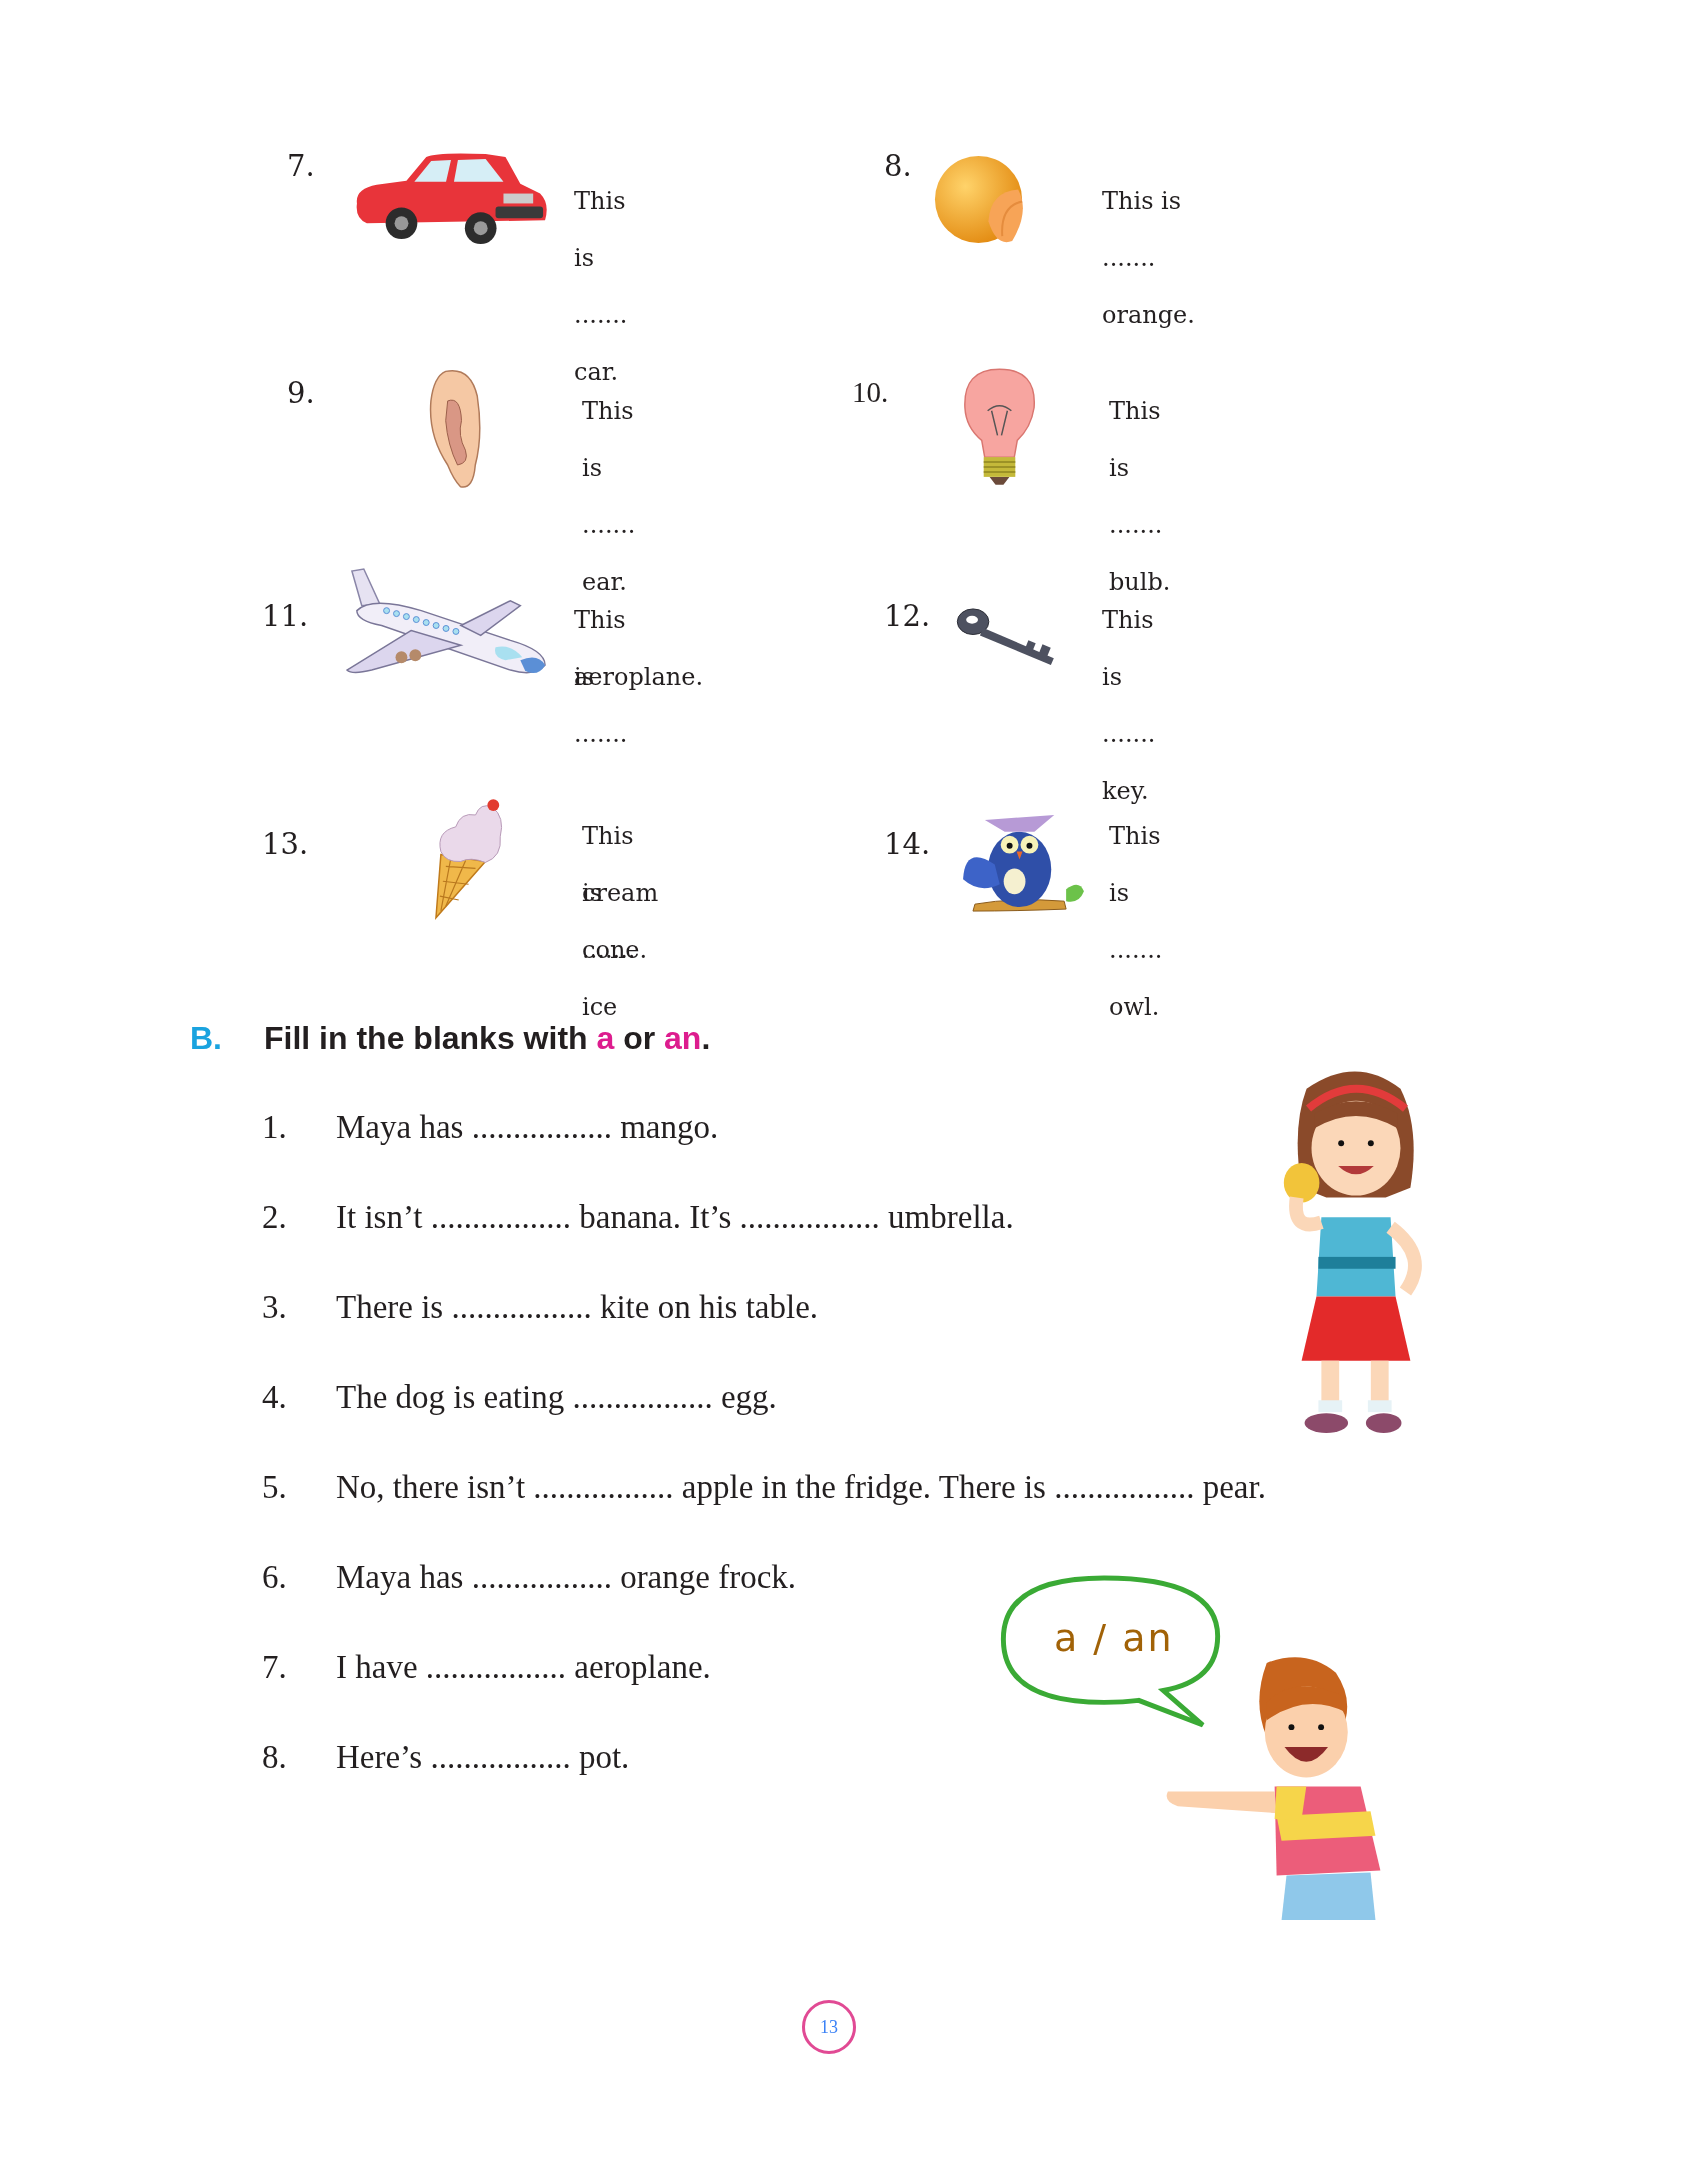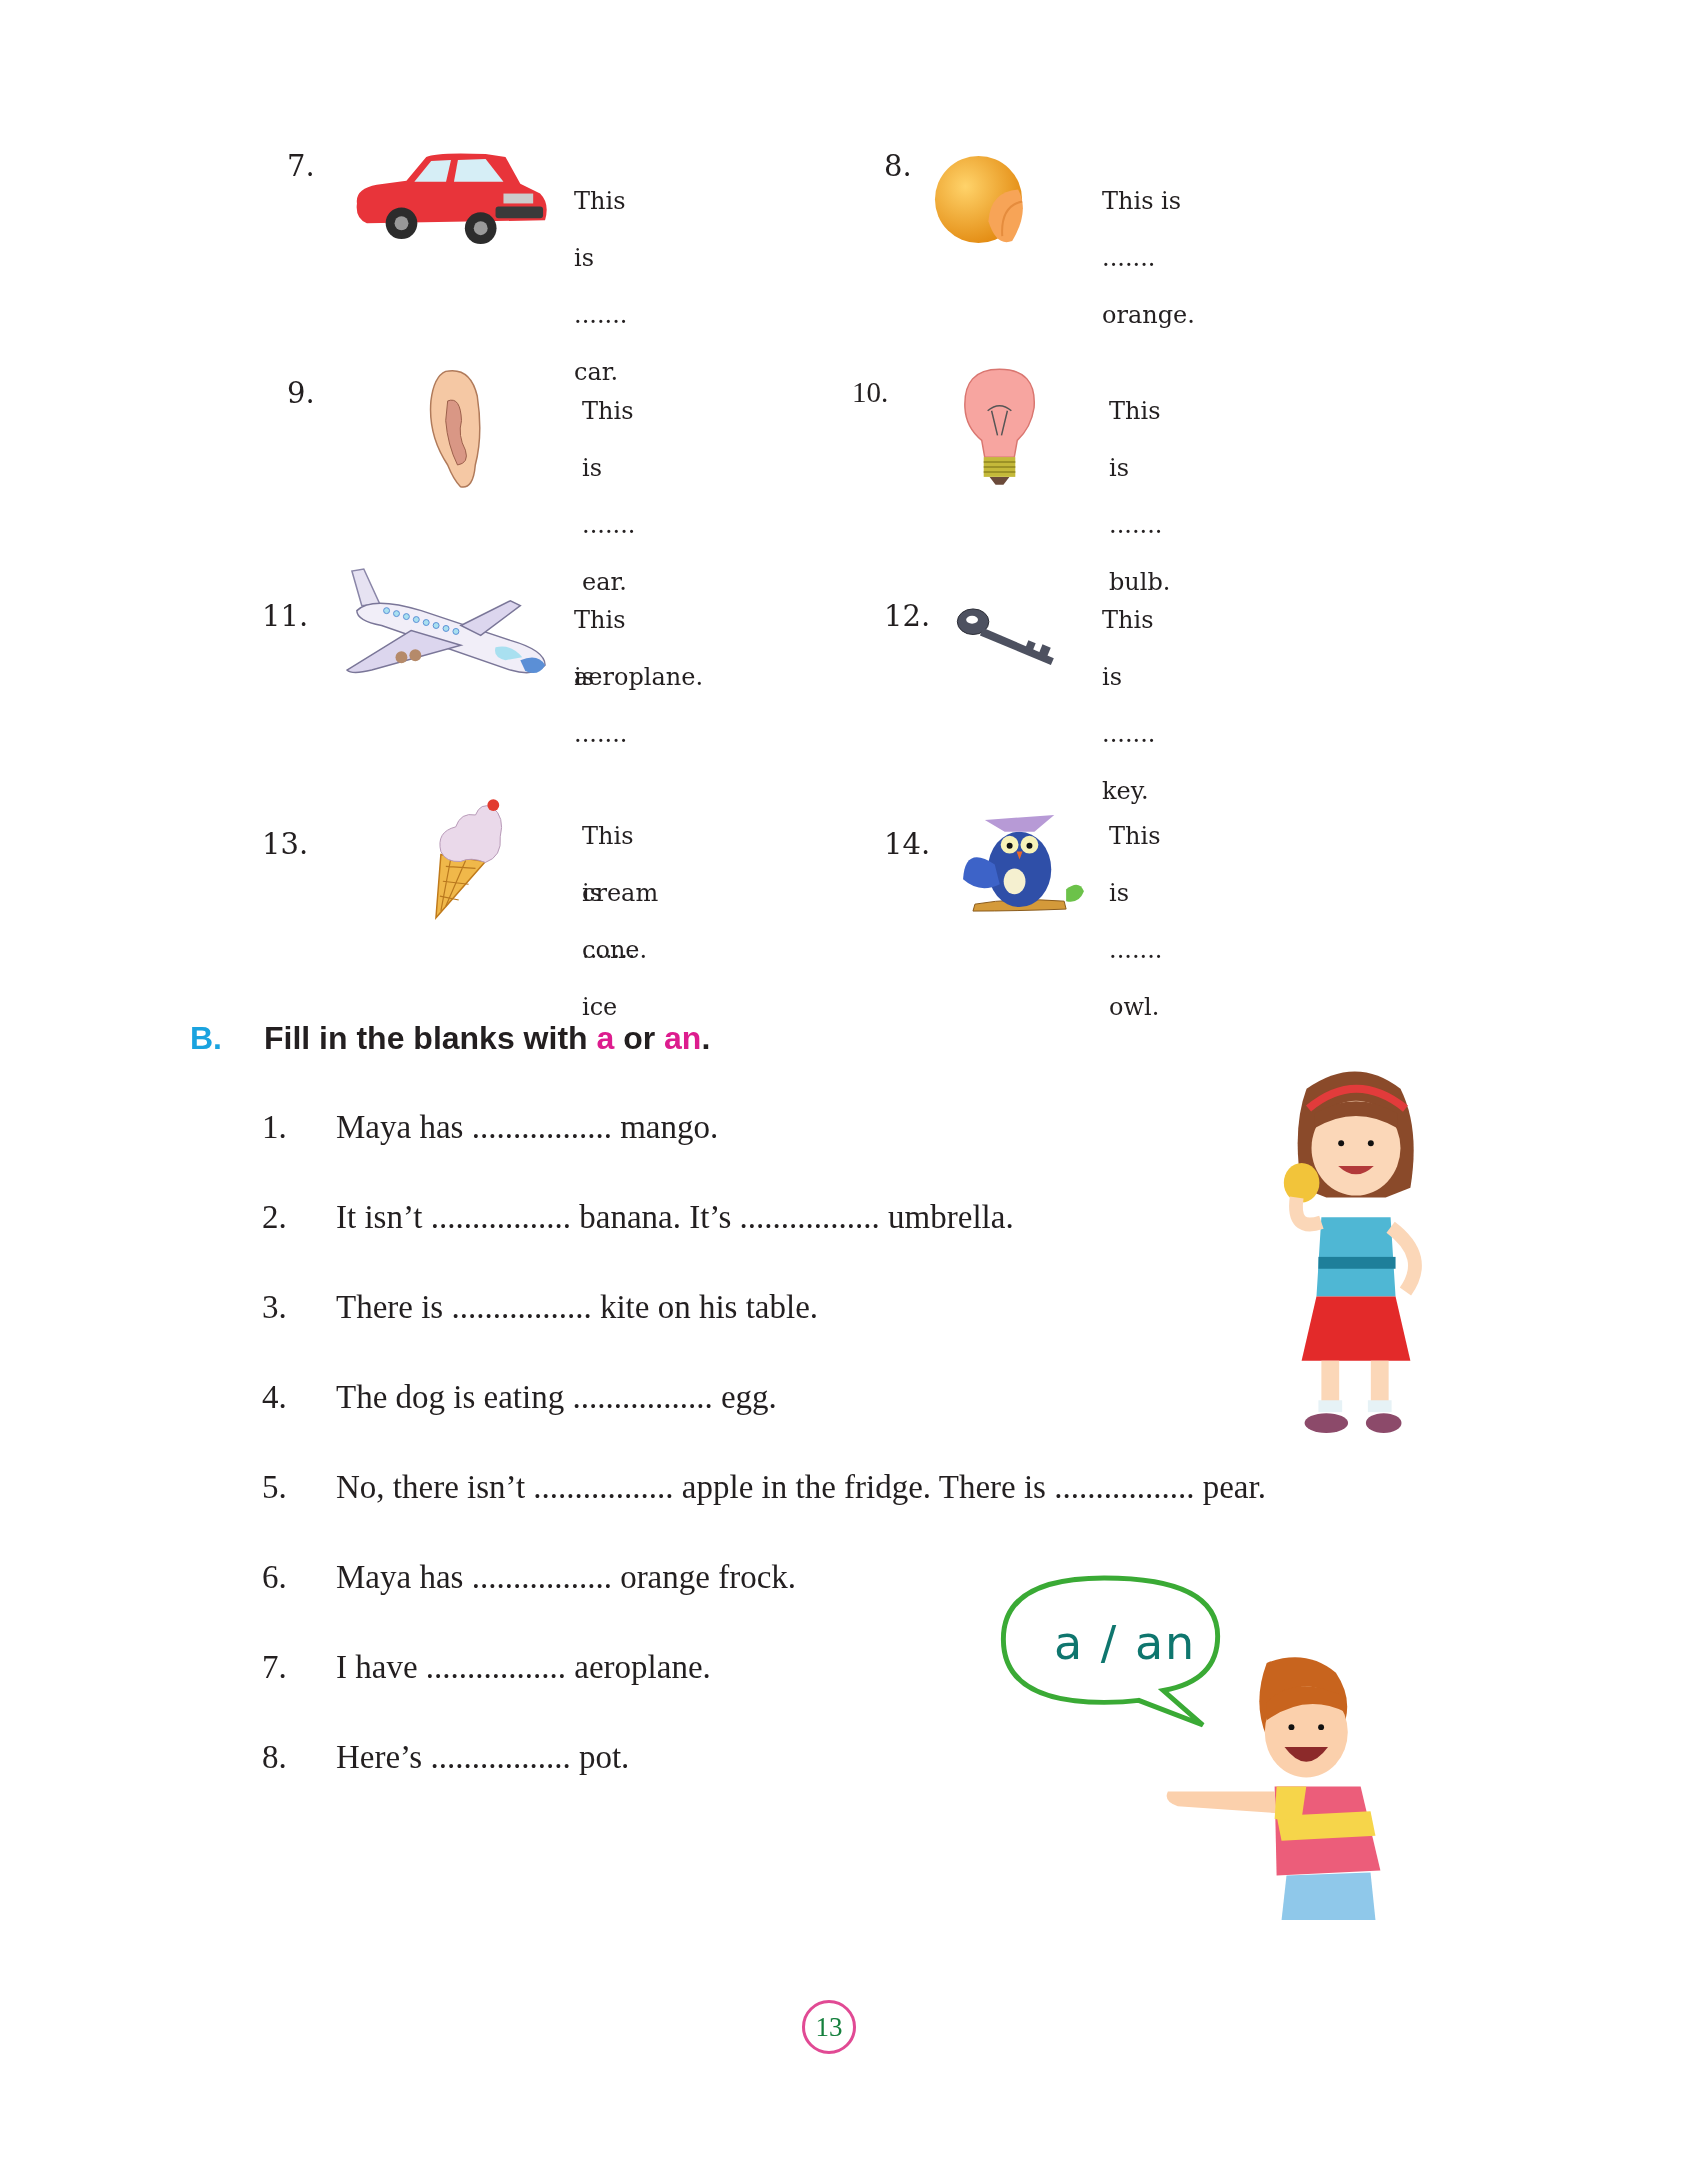--- a/index.html
+++ b/index.html
@@ -22,24 +22,24 @@
   .section-title { position: absolute; left: 74px; white-space: nowrap; }
   .hl { color: #dd1c8e; }
 
   .q-row { position: absolute; left: 262px; font-family: "Liberation Serif", "DejaVu Serif", serif;
            font-size: 33px; color: #231f20; white-space: nowrap; }
   .q-num { position: absolute; left: 0; }
   .q-text { position: absolute; left: 74px; }
 
   .page-num { position: absolute; left: 802px; top: 2000px; width: 48px; height: 48px;
               border: 3px solid #e14a94; border-radius: 50%; text-align: center;
-              line-height: 48px; font-size: 27px; font-family: "Liberation Serif", serif; color: #15803d; }
-
-  .bubble-text { position: absolute; left: 1054px; top: 1616px; font-size: 46px;
-                 font-family: "DejaVu Sans", "Liberation Sans", sans-serif; color: #0f766e; letter-spacing: 2px; }
+              line-height: 48px; font-size: 18px; font-family: "Liberation Serif", serif; color: #3b82f6; }
+
+  .bubble-text { position: absolute; left: 1054px; top: 1616px; font-size: 38px;
+                 font-family: "DejaVu Sans", "Liberation Sans", sans-serif; color: #a16207; letter-spacing: 2px; }
 </style>
 </head>
 <body>
 
 <div class="pic-item">
   <span class="pic-num" style="left:287px;top:149px;">7.</span>
   <svg class="pic-img" style="left:347px;top:149px;" width="208" height="99" viewBox="0 0 210 100">
     <path d="M10 55 Q8 40 30 36 L60 32 L80 8 Q90 3 140 5 L160 8 L175 35 L195 45 Q205 55 200 72 L20 75 Q8 70 10 55 Z" fill="#e8343a"></path>
     <path d="M68 33 L85 12 L105 11 L100 33 Z" fill="#d6eef6"></path>
     <path d="M108 33 L112 11 L140 10 L158 33 Z" fill="#d6eef6"></path>

